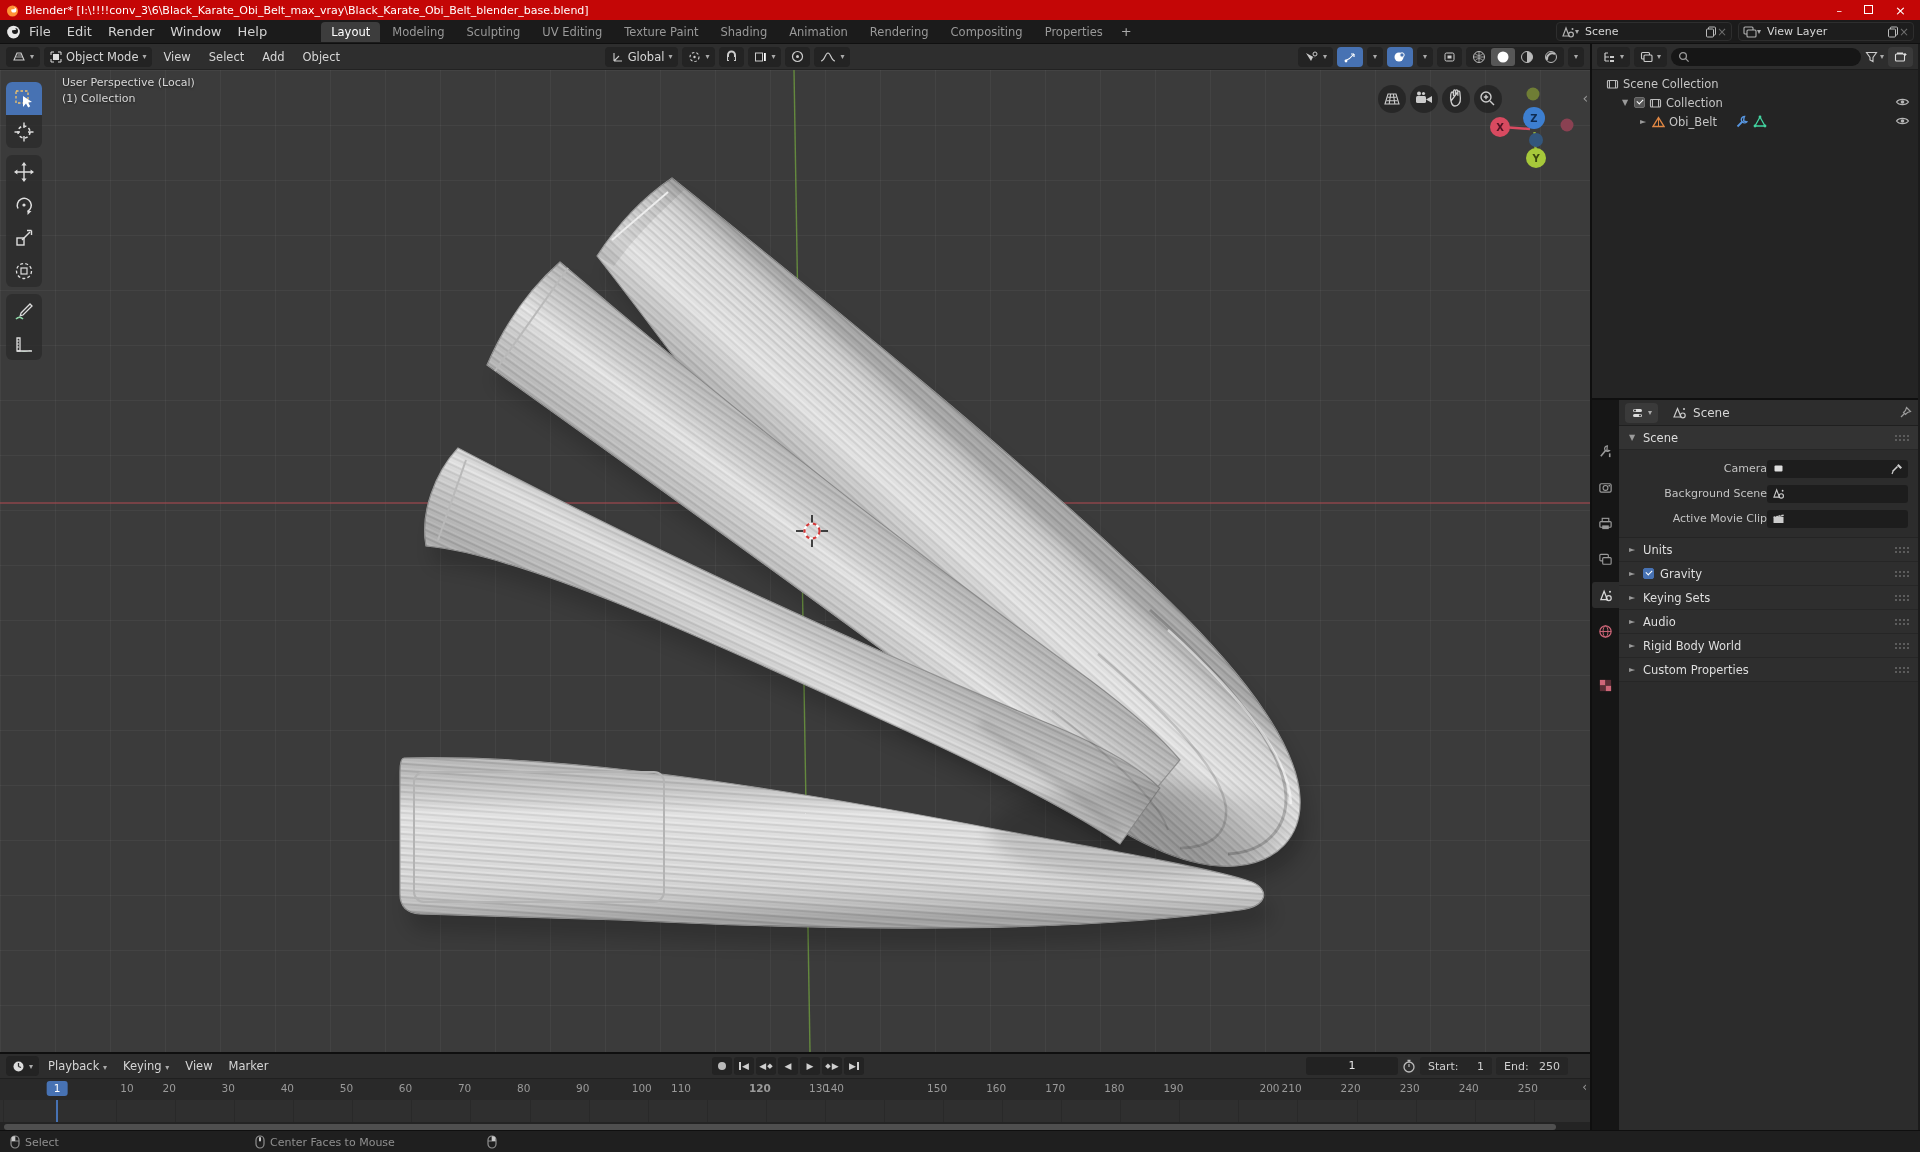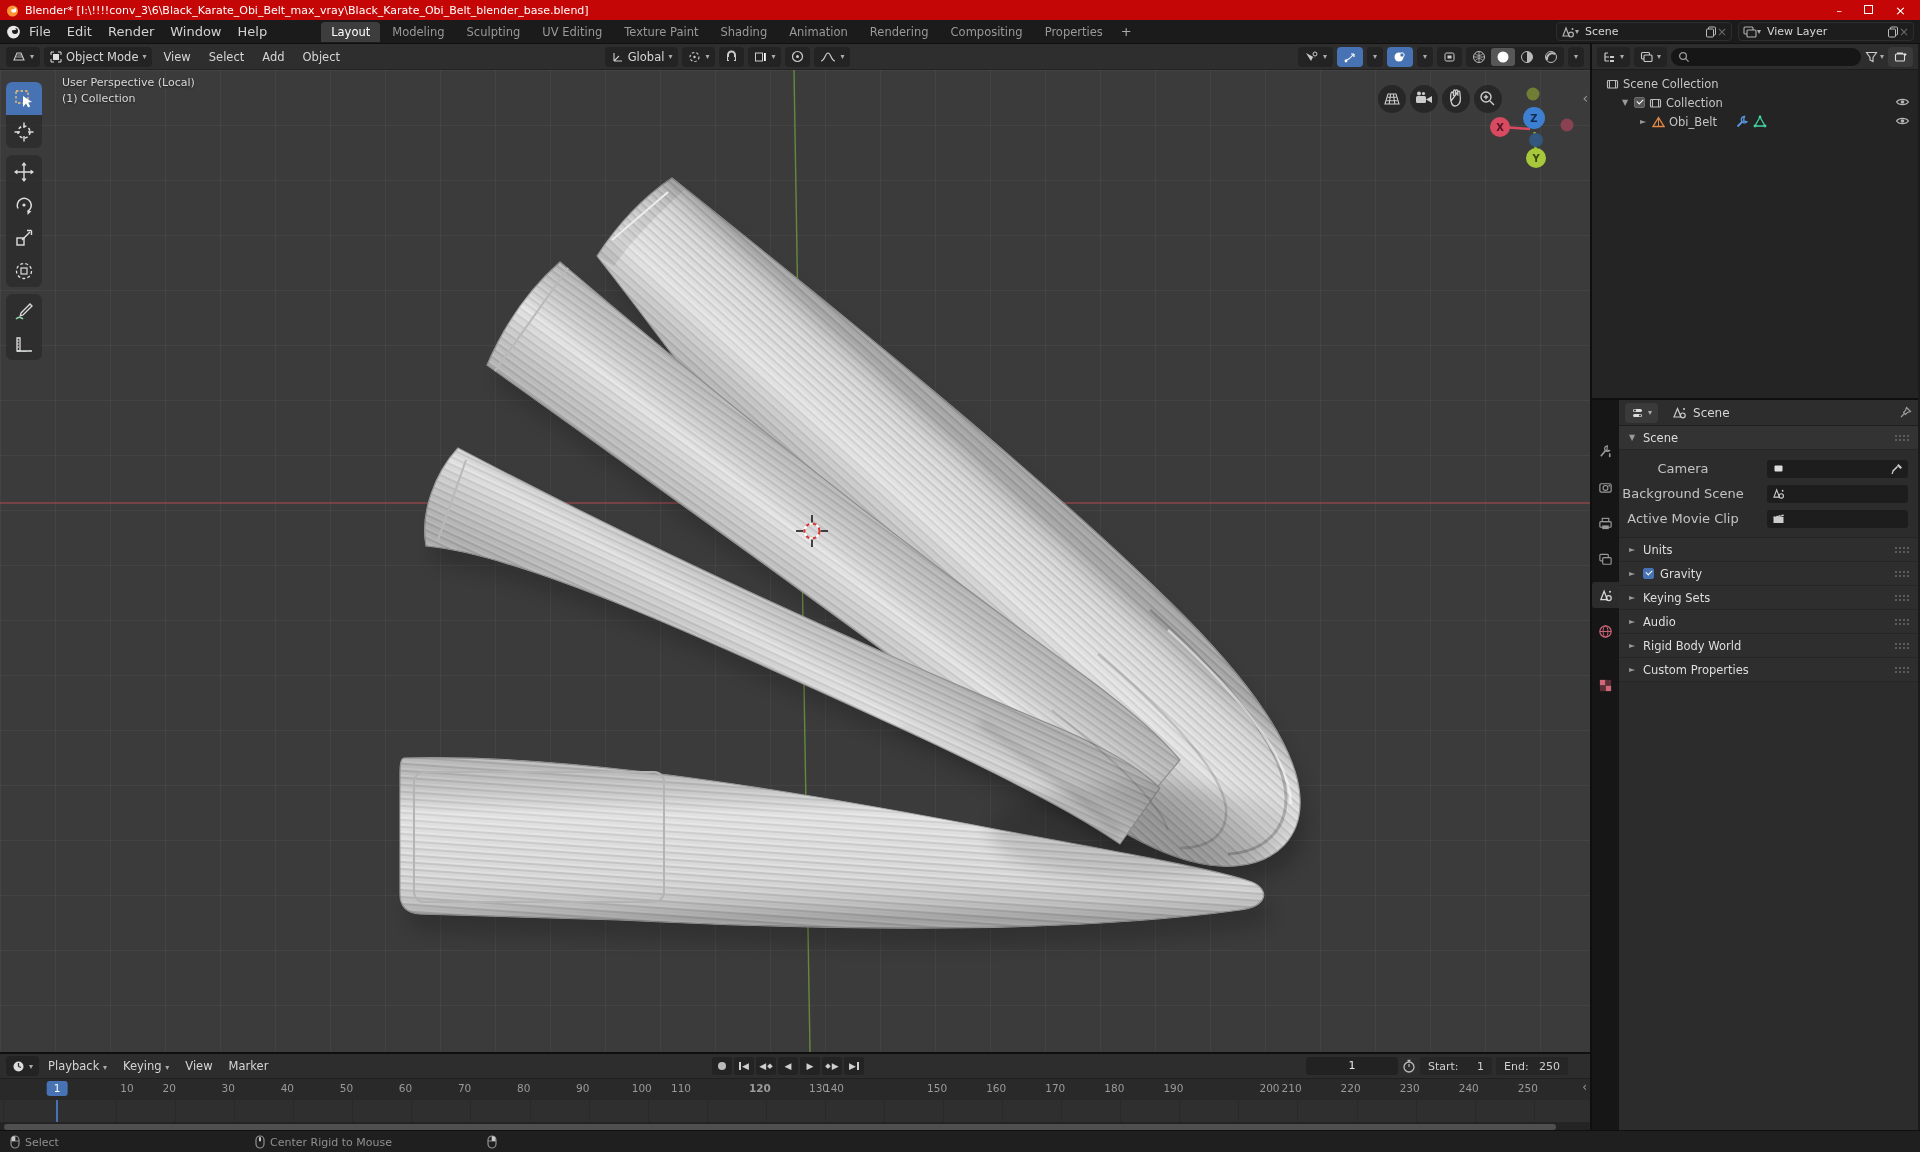--- a/index.html
+++ b/index.html
@@ -62,21 +62,21 @@
   .props{flex:1;background:#2c2c2c;display:flex;}
   .ptabs{width:27px;background:#161616;display:flex;flex-direction:column;align-items:center;padding-top:38px;gap:10px;}
   .ptab{width:27px;height:26px;display:flex;align-items:center;justify-content:center;}
   .ptab.active{background:#2c2c2c;border-radius:3px 0 0 3px;}
   .pbody{flex:1;display:flex;flex-direction:column;min-width:0;}
   .ph{height:26px;background:#2d2d2d;display:flex;align-items:center;gap:6px;padding:0 6px;border-bottom:1px solid #1f1f1f;}
   .panel-h{height:24px;display:flex;align-items:center;gap:6px;padding:0 8px;background:#333;border-bottom:1px solid #262626;color:#dedede;font-size:11.5px;position:relative;}
   .panel-h .dots{position:absolute;right:8px;top:8px;width:16px;height:8px;
      background-image:radial-gradient(#5c5c5c 1px,transparent 1.2px);background-size:4px 4px;}
   .prow{height:25px;display:flex;align-items:center;padding:0 10px 0 0;}
-  .plabel{width:148px;text-align:center;color:#c3c3c3;font-size:13px;padding-right:20px;}
+  .plabel{width:148px;text-align:right;color:#c3c3c3;font-size:11px;padding-right:0;}
   .pfield{flex:1;height:18px;background:#1d1d1d;border-radius:3px;display:flex;align-items:center;padding:0 5px;gap:4px;}
   .collapsed-list .panel-h{background:#2e2e2e;}
   
   .timeline{height:78px;background:#2d2d2d;border-top:2px solid #0f0f0f;position:relative;}
   .tlh{height:24px;display:flex;align-items:center;gap:2px;padding:0 6px;position:relative;}
   .transport{position:absolute;left:712px;top:3px;display:flex;align-items:center;gap:2px;}
   .tpbtn{min-width:20px;height:18px;background:#232323;border-radius:3px;display:flex;align-items:center;justify-content:center;color:#cfcfcf;font-size:9px;gap:1px;padding:0 3px;}
   .tpbtn .bar{display:inline-block;width:2px;height:8px;background:#cfcfcf;}
   .framefield{position:absolute;left:1306px;top:3px;width:92px;height:18px;background:#222;border-radius:3px;color:#e8e8e8;text-align:center;font-size:11px;line-height:18px;}
   .rangefield{position:absolute;top:3px;height:18px;background:#262626;border-radius:3px;color:#cfcfcf;font-size:11px;display:flex;align-items:center;justify-content:space-between;padding:0 8px;}
@@ -861,21 +861,21 @@
           <path d="M1,6 h8 M5,1 v5" stroke="#8f8f8f" stroke-width="1"></path>
           <path d="M1.6,2.5 a3.5,3.5 0 0 1 3.4,-1.2 l0,4.7 l-3.4,0 Z" fill="#c9c9c9"></path>
         </svg>
       <span>Select</span>
     </div>
     <div class="sb-item" style="left:255px">
       <svg width="10" height="14" viewBox="0 0 10 14">
           <rect x="1" y="1" width="8" height="12" rx="4" fill="none" stroke="#8f8f8f" stroke-width="1.2"></rect>
           <rect x="4" y="2" width="2" height="4.5" rx="1" fill="#c9c9c9"></rect>
         </svg>
-      <span>Center Rigid to Mouse</span>
+      <span>Center Faces to Mouse</span>
     </div>
     <div class="sb-item" style="left:487px">
       <svg width="10" height="14" viewBox="0 0 10 14">
           <rect x="1" y="1" width="8" height="12" rx="4" fill="none" stroke="#8f8f8f" stroke-width="1.2"></rect>
           <path d="M1,6 h8 M5,1 v5" stroke="#8f8f8f" stroke-width="1"></path>
           <path d="M8.4,2.5 a3.5,3.5 0 0 0 -3.4,-1.2 l0,4.7 l3.4,0 Z" fill="#c9c9c9"></path>
         </svg>
     </div>
   </div>
 </div>

